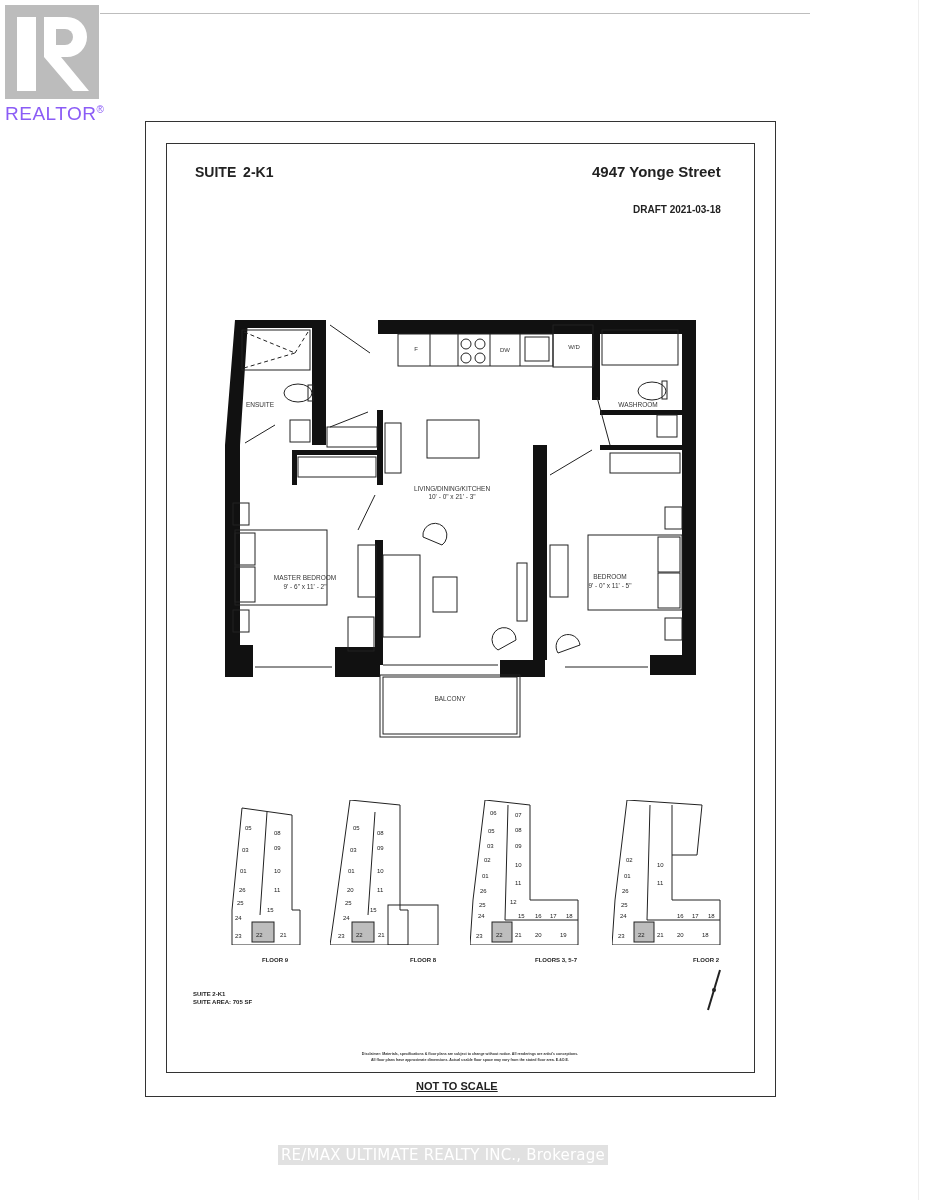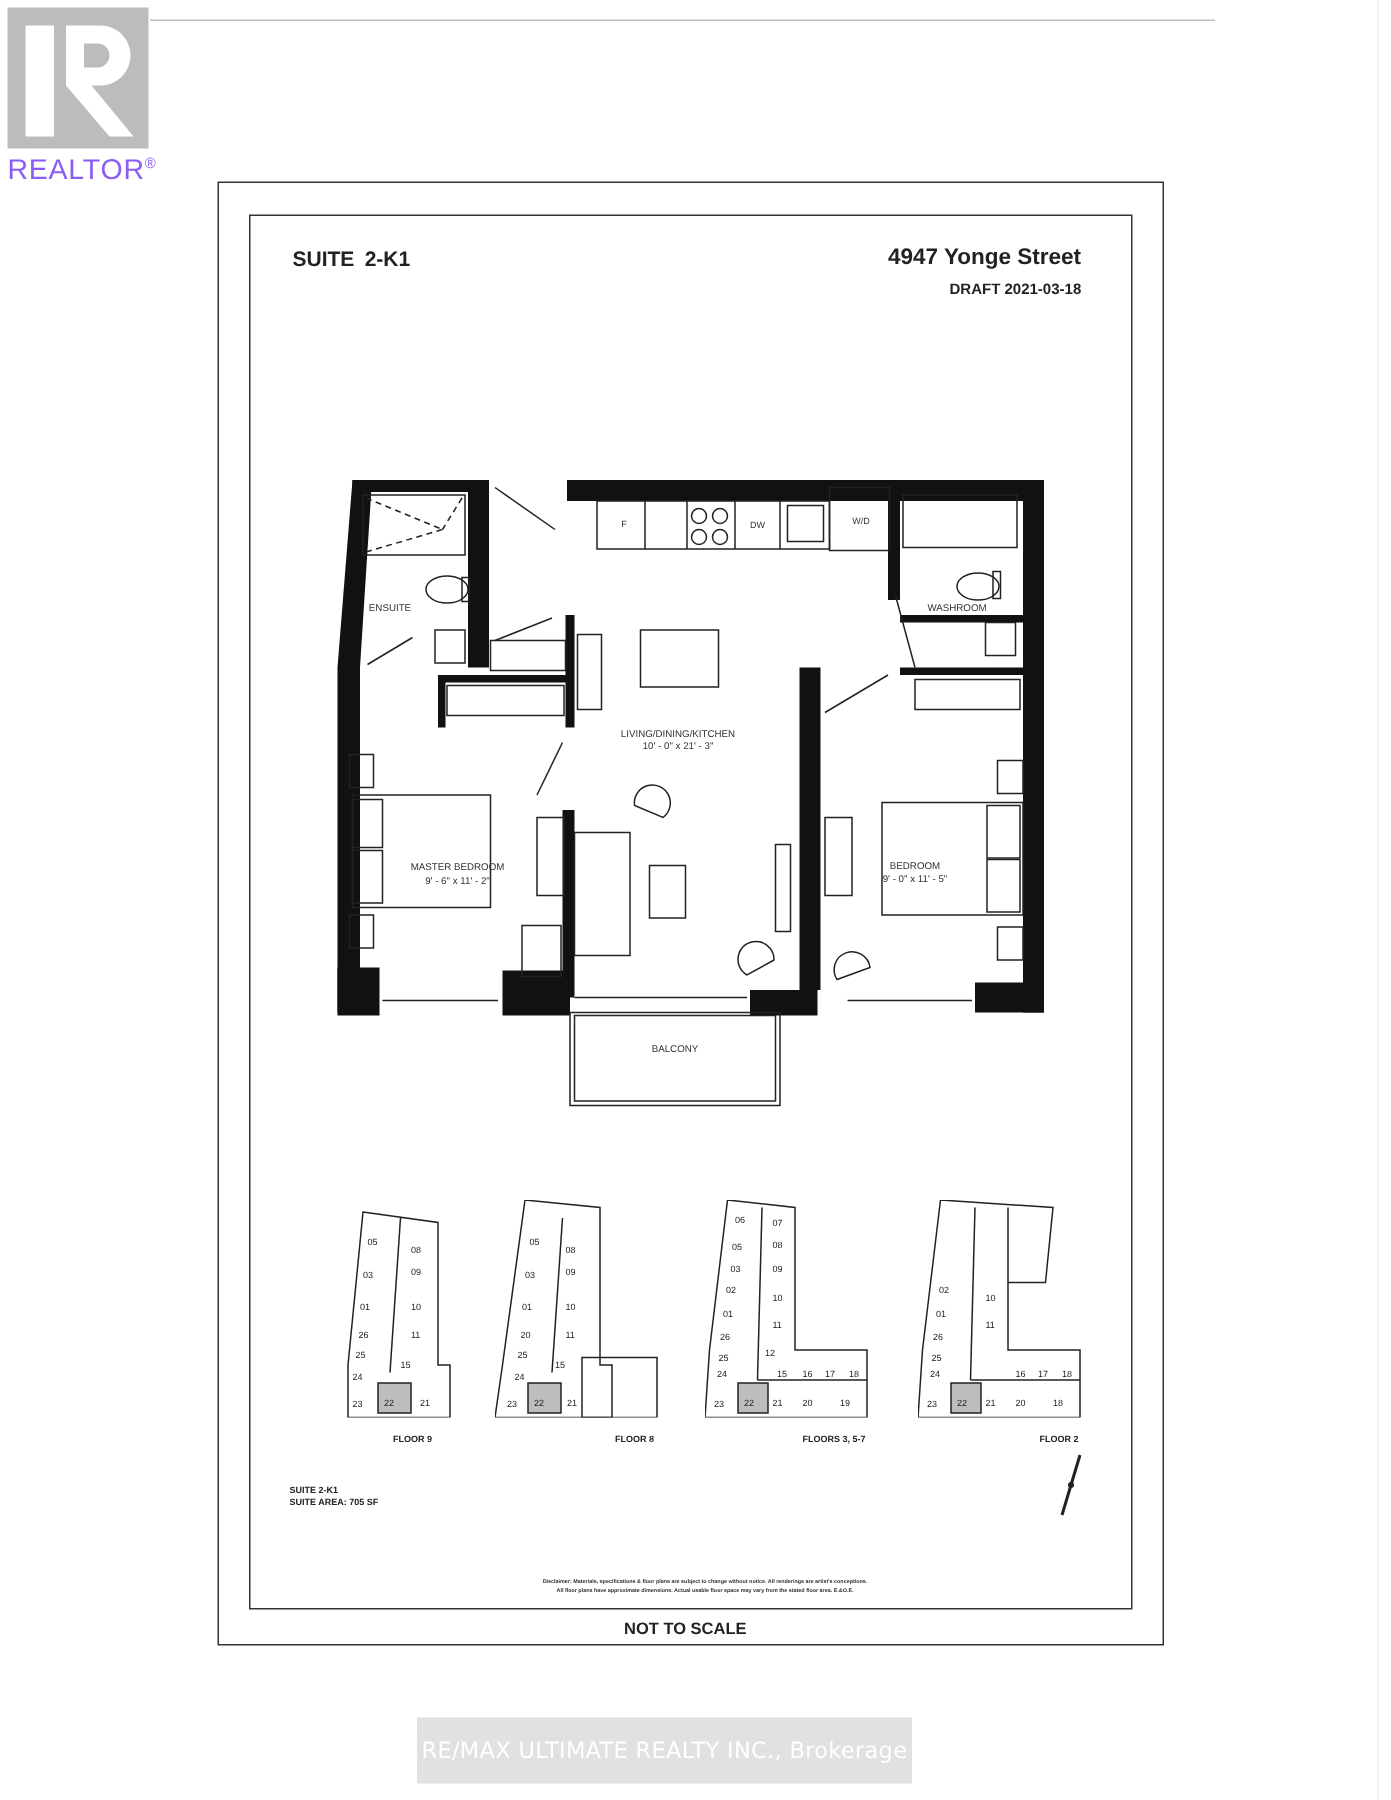--- a/index.html
+++ b/index.html
@@ -7,29 +7,29 @@
   .abs { position:absolute; }
   .top-rule { left:100px; top:13px; width:710px; height:1px; background:#bdbdbd; }
   .right-rule { left:918px; top:0; width:1px; height:1200px; background:#efefef; }
   .realtor-logo { left:5px; top:5px; width:94px; height:94px; background:#bcbcbc; }
   .realtor-text { left:5px; top:103px; font-size:19px; color:#8b5cf6; letter-spacing:0.5px; }
   .realtor-text sup { font-size:10px; }
   .outer-frame { left:145px; top:121px; width:631px; height:976px; border:1.5px solid #333; box-sizing:border-box; }
   .inner-frame { left:166px; top:143px; width:589px; height:930px; border:1.5px solid #333; box-sizing:border-box; }
   .suite-title { left:195px; top:164px; font-size:14px; font-weight:bold; color:#222; word-spacing:3px; }
   .address { left:592px; top:163px; font-size:15px; font-weight:bold; color:#222; }
-  .draft { left:633px; top:188px; font-size:10px; font-weight:bold; color:#222; }
+  .draft { left:633px; top:204px; font-size:10px; font-weight:bold; color:#222; }
   .plan { left:220px; top:315px; width:480px; height:430px; }
   .keyplan { width:100px; height:140px; }
   .floor-label { font-size:6px; font-weight:bold; color:#222; }
   .suite-info { left:193px; top:990px; font-size:6px; font-weight:bold; line-height:1.35; color:#222; }
   .compass { left:700px; top:965px; width:30px; height:50px; }
   .disclaimer { left:320px; top:1052px; width:300px; font-size:3.6px; line-height:1.6; color:#333; text-align:center; font-weight:bold; }
-  .not-to-scale { left:416px; top:1080px; font-size:11px; font-weight:bold; color:#222; }
-  .watermark { left:278px; top:1145px; font-family:"DejaVu Sans", sans-serif; font-size:15px; color:#ffffff; background:rgba(200,200,200,0.55); padding:13px 3px; letter-spacing:0.2px; }
+  .not-to-scale { left:416px; top:1080px; font-size:11px; font-weight:bold; color:#222;text-decoration:underline; }
+  .watermark { left:278px; top:1145px; font-family:"DejaVu Sans", sans-serif; font-size:15px; color:#ffffff; background:rgba(200,200,200,0.55); padding:1px 3px; letter-spacing:0.2px; }
 </style>
 </head>
 <body>
 
 <div class="abs top-rule"></div>
 <div class="abs right-rule"></div>
 
 <div class="abs realtor-logo">
   <svg width="94" height="94" viewBox="0 0 94 94">
     <rect x="12" y="12" width="19" height="74" fill="#fff"></rect>

